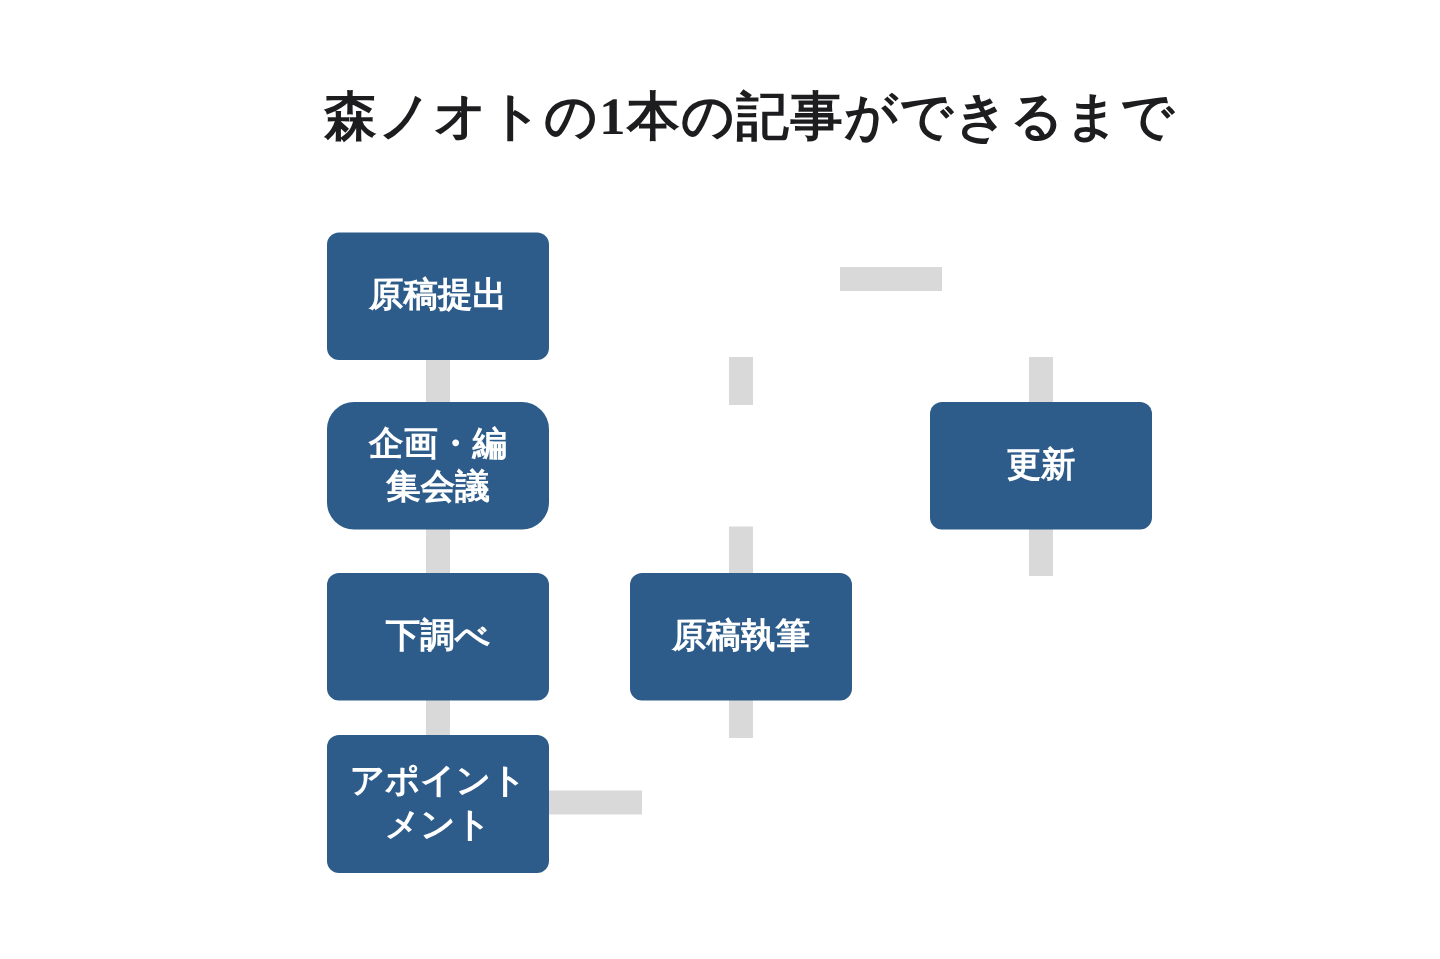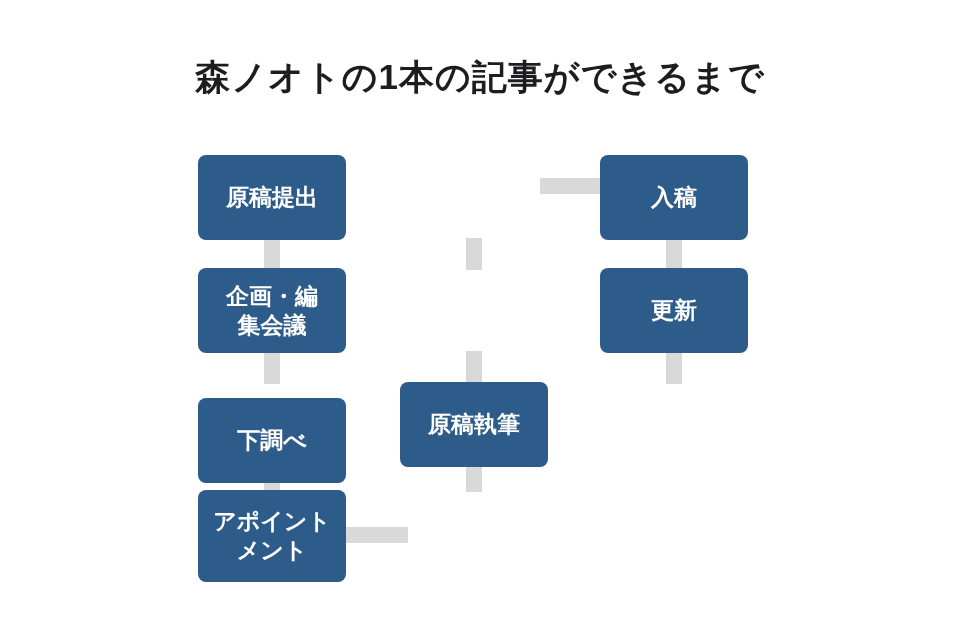--- a/index.html
+++ b/index.html
@@ -1,22 +1,23 @@
 <!DOCTYPE html>
 <html><head>
 <meta charset="utf-8">
 <style>
   html, body { margin: 0; padding: 0; background: #ffffff; }
   .canvas {
     position: relative;
     width: 774px;
     height: 639px;
     background: #ffffff;
-    font-family: Liberation Sans, sans-serif;
+    font-family: Liberation Serif, serif;
     overflow: hidden;
+    margin-left: 20px;
   }
   .title {
     position: absolute;
     top: 54px;
     left: 0;
     width: 960px;
     margin: 0;
     text-align: center;
     font-size: 35px;
     font-weight: 700;
@@ -70,36 +71,33 @@
 
   <div class="conn v" style="left:666px; top:238px; height:32px;"></div>
   <div class="conn v" style="left:666px; top:351px; height:33px;"></div>
 
   <div class="conn h" style="left:540px; top:178px; width:68px;"></div>
   <div class="conn h" style="left:340px; top:527px; width:68px;"></div>
 
   <div class="node" style="left:198px; top:155px;">
     <span class="label">原稿提出</span>
   </div>
-  <div class="node" style="left:198px; top:268px;">
+  <div class="node" style="left:198px; top:268px;border-radius:18px;">
     <span class="label">企画・編
 集会議</span>
   </div>
-  <div class="node" style="left:198px; top:398px;">
+  <div class="node" style="left:198px; top:382px;">
     <span class="label">下調べ</span>
   </div>
   <div class="node tall" style="left:198px; top:490px;">
     <span class="label">アポイント
 メント</span>
   </div>
 
   <div class="node" style="left:400px; top:382px;">
     <span class="label">原稿執筆</span>
   </div>
 
-  <div class="node" style="left:600px; top:155px;">
-    <span class="label">入稿</span>
-  </div>
   <div class="node" style="left:600px; top:268px;">
     <span class="label">更新</span>
   </div>
 
 </div>
 
 </body></html>

